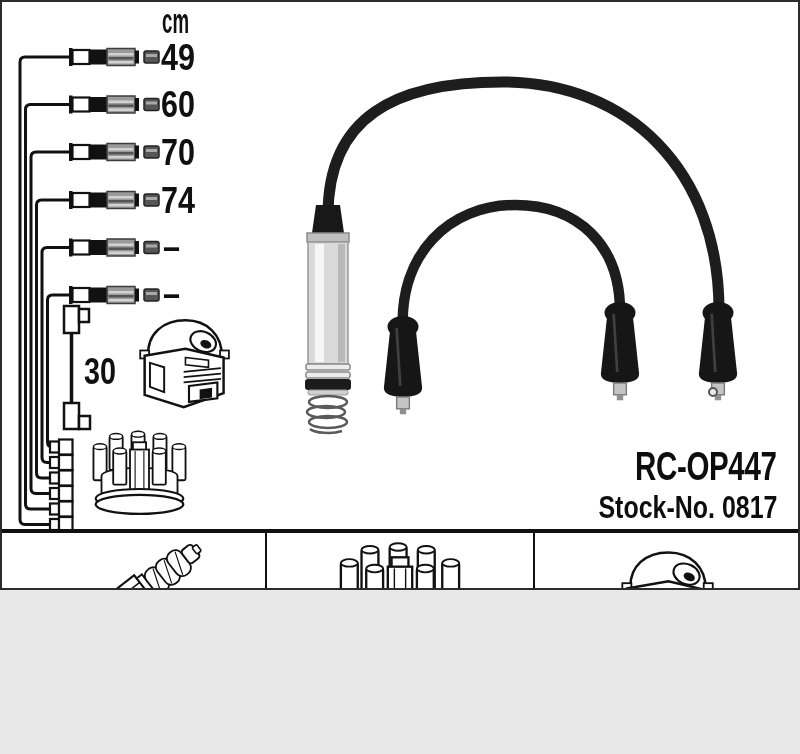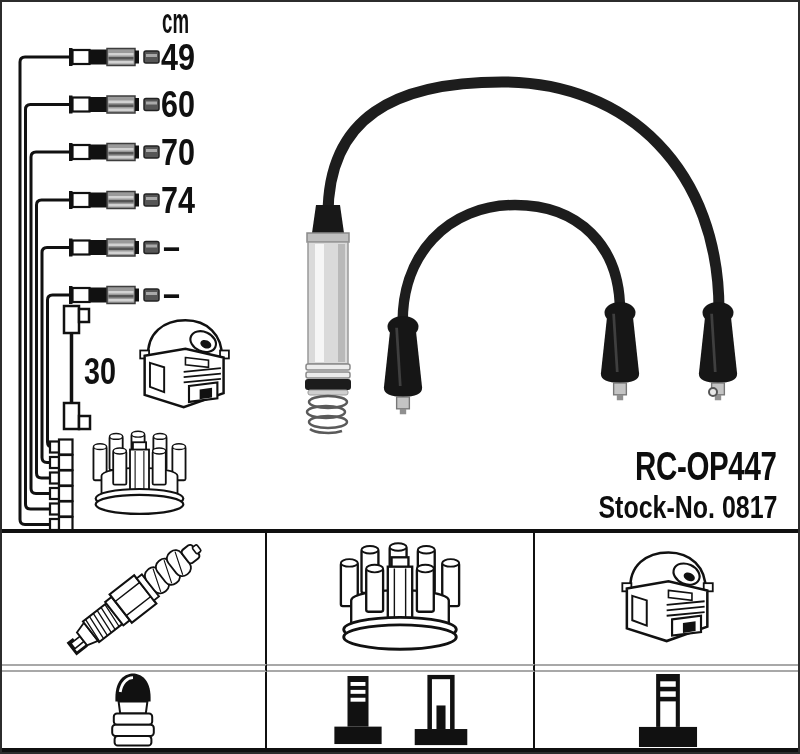--- a/index.html
+++ b/index.html
@@ -1,16 +1,16 @@
 <!DOCTYPE html>
 <html><head>
 <meta charset="utf-8">
 <style>
   html,body{margin:0;padding:0;background:#e8e8e8}
-  .stage{position:relative;width:800px;height:754px;background:#ffffff;overflow:hidden;
+  .stage{position:relative;width:800px;height:590px;background:#ffffff;overflow:hidden;
          font-family:"Liberation Sans",sans-serif;color:#101010}
   .frame{position:absolute;inset:0;border:2px solid #2c2c2c;pointer-events:none;z-index:40}
   .abs{position:absolute}
   
   .code1{position:absolute;top:446px;right:23px;font-size:41px;font-weight:700;line-height:1;
          color:#0d0d0d;transform:scaleX(.72);transform-origin:100% 50%;white-space:nowrap;letter-spacing:-.5px}
   .code2{position:absolute;top:491px;right:23px;font-size:32px;font-weight:700;line-height:1;
          color:#0d0d0d;transform:scaleX(.78);transform-origin:100% 50%;white-space:nowrap}
   
   .parts-table{position:absolute;left:0;top:529px;width:800px;height:225px;box-sizing:border-box;

